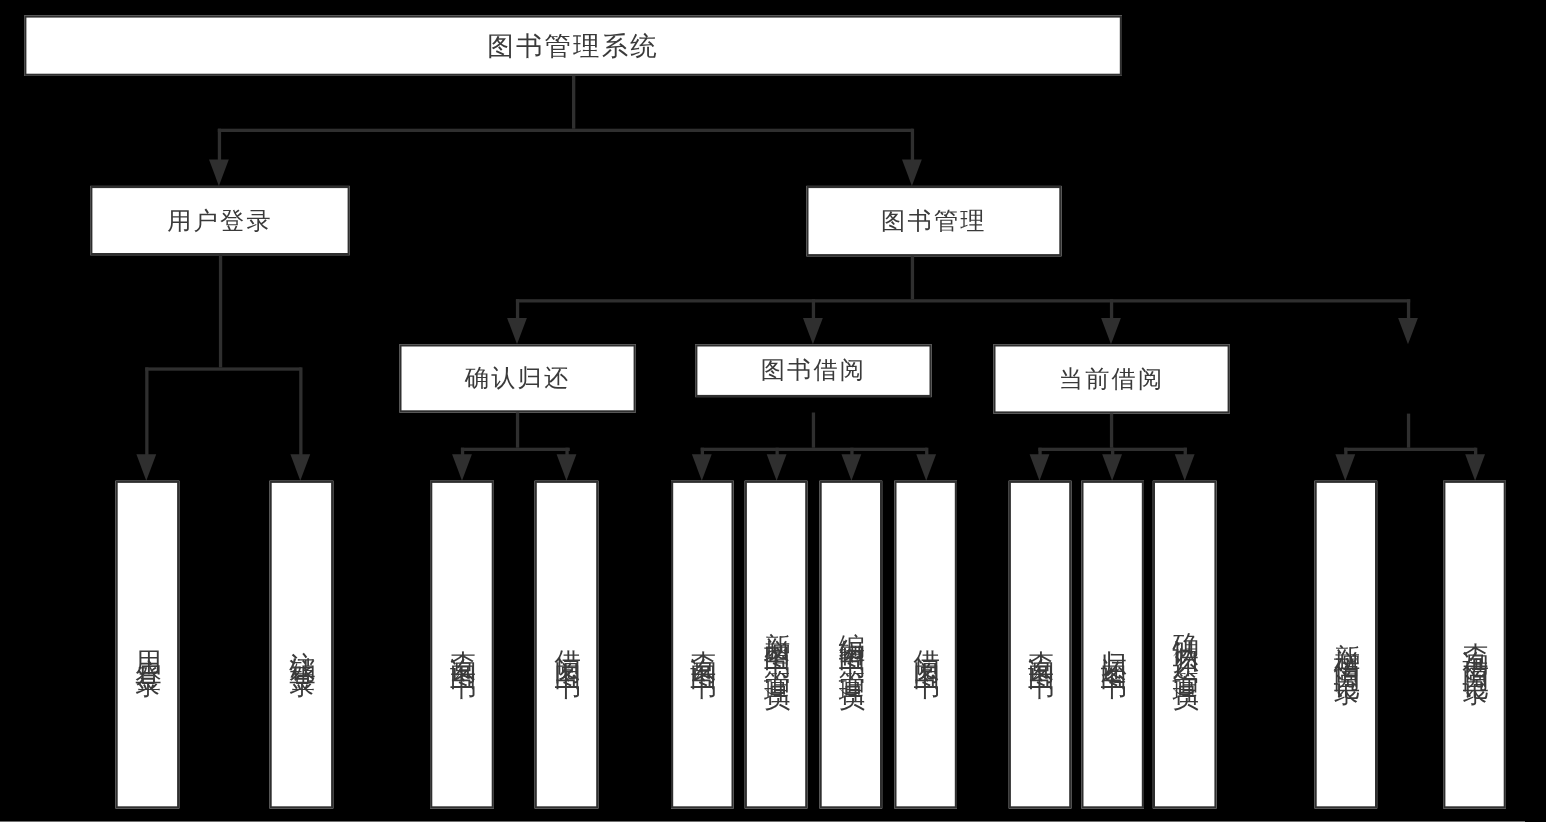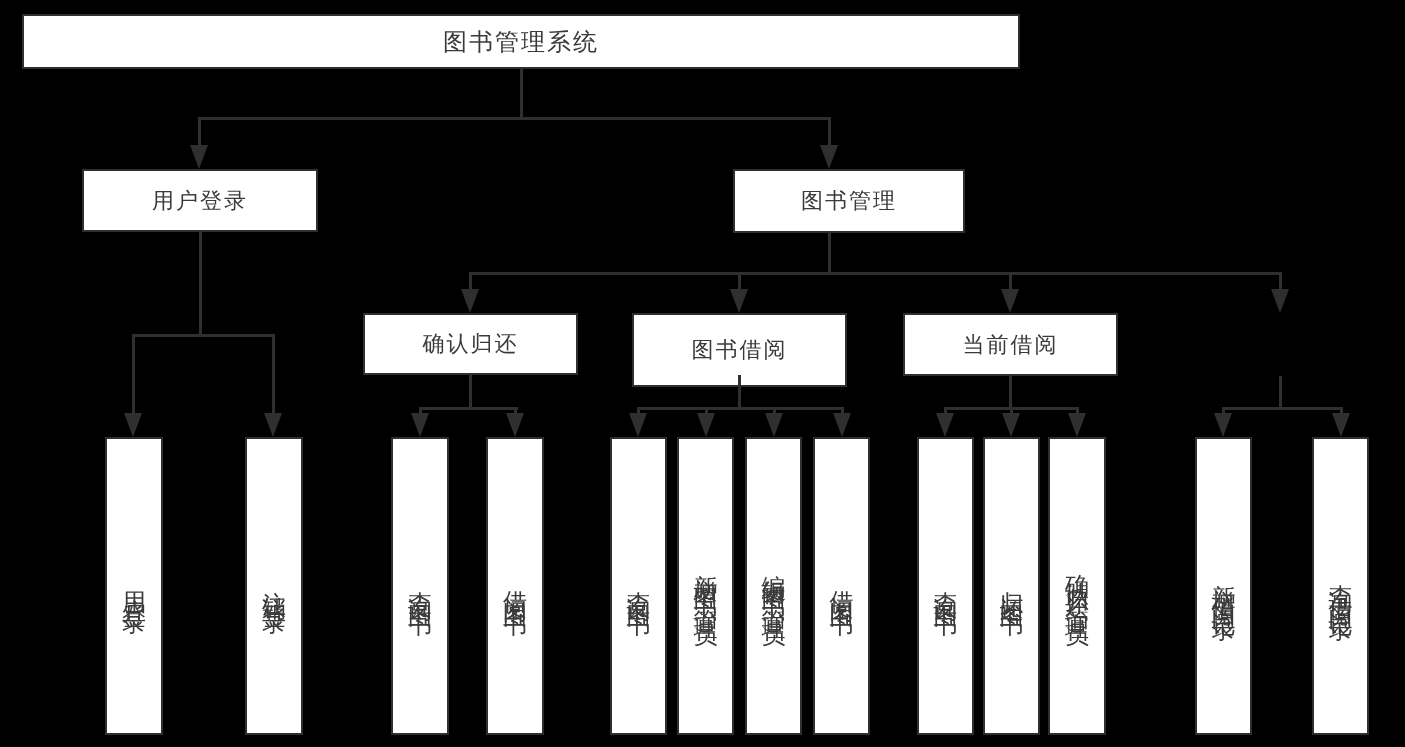--- a/index.html
+++ b/index.html
@@ -93,21 +93,21 @@
   <div class="vline" style="left:738px;top:272px;height:18px;"></div>
   <div class="arrow" style="left:730px;top:289px;"></div>
   <div class="vline" style="left:1009px;top:272px;height:18px;"></div>
   <div class="arrow" style="left:1001px;top:289px;"></div>
   <div class="vline" style="left:1279px;top:272px;height:18px;"></div>
   <div class="arrow" style="left:1271px;top:289px;"></div>
 
   <div class="box" style="left:363px;top:313px;width:215px;height:62px;">
     <span>确认归还</span>
   </div>
-  <div class="box" style="left:632px;top:313px;width:215px;height:74px;">
+  <div class="box" style="left:632px;top:313px;width:215px;height:48px;">
     <span>图书借阅</span>
   </div>
   <div class="box" style="left:903px;top:313px;width:215px;height:63px;">
     <span>当前借阅</span>
   </div>
 
   <div class="vline" style="left:469px;top:375px;height:32px;"></div>
   <div class="hline" style="left:419px;top:407px;width:99px;"></div>
   <div class="vline" style="left:419px;top:407px;height:10px;"></div>
   <div class="arrow" style="left:411px;top:413px;"></div>

